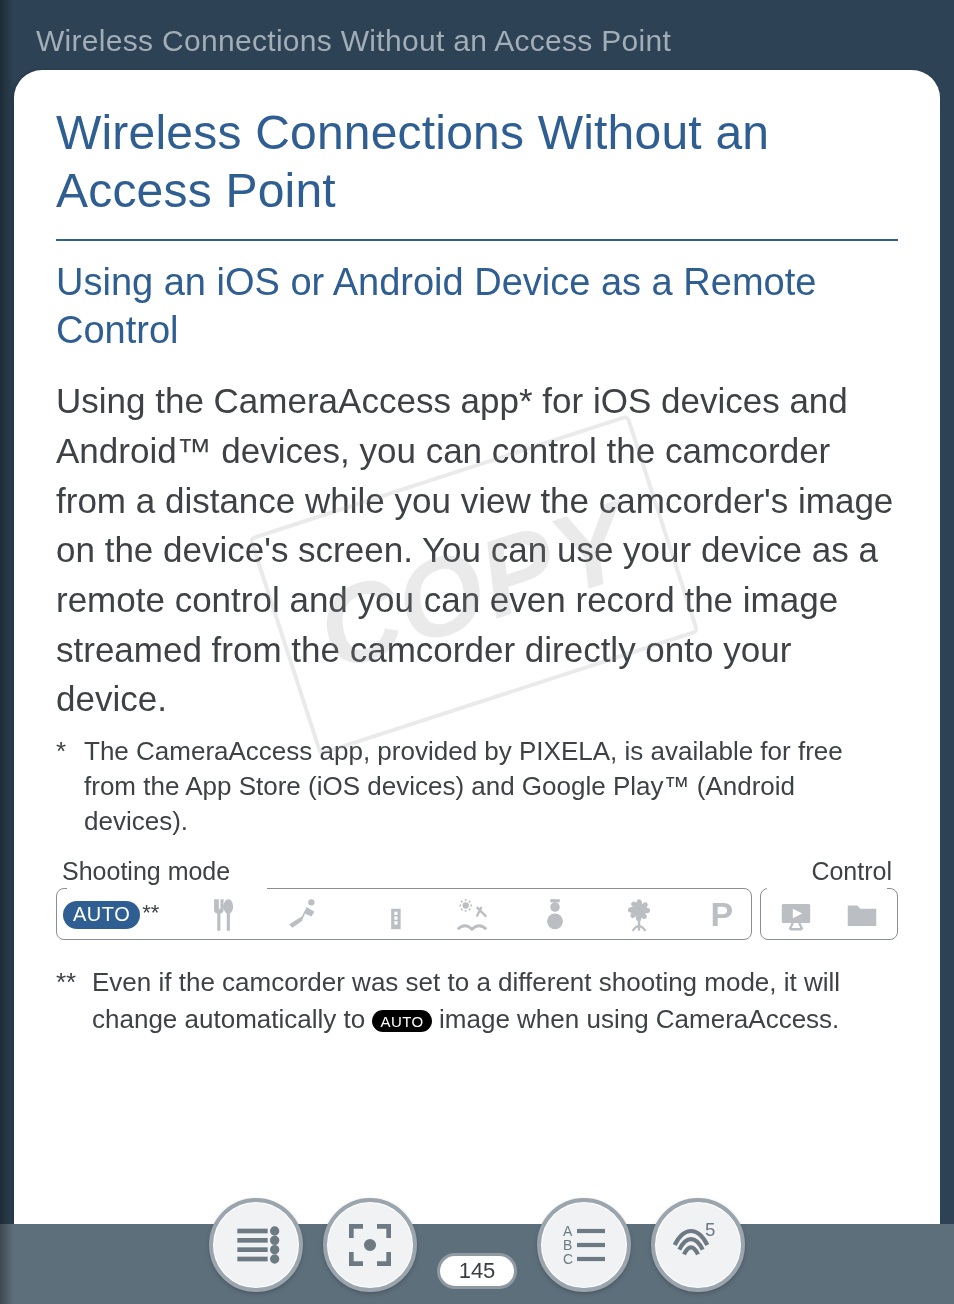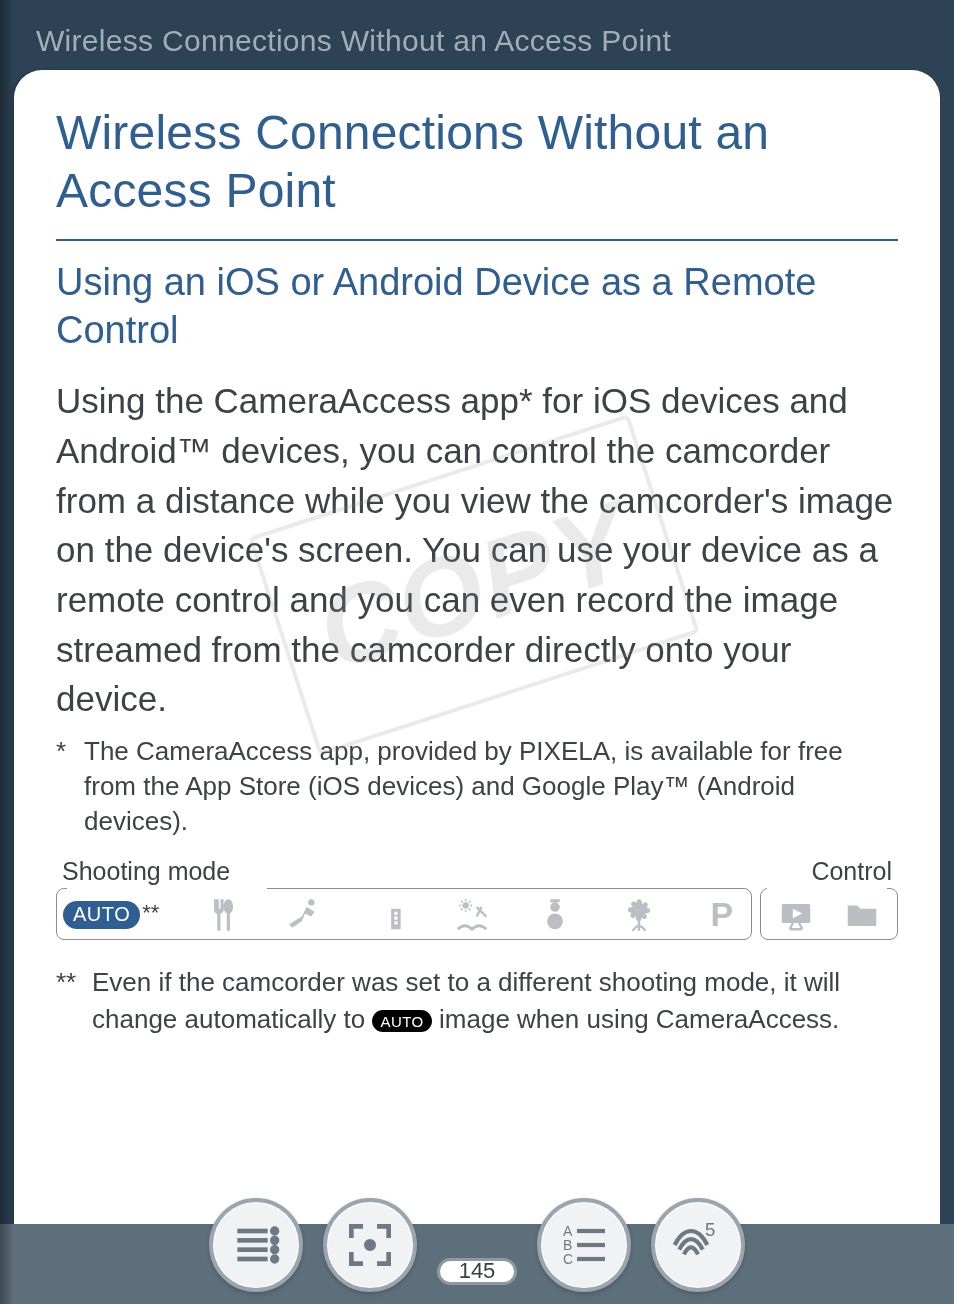--- a/index.html
+++ b/index.html
@@ -211,21 +211,21 @@
     background: #f0f2f3;
     border: 4px solid #9aa5ad;
     display: inline-flex;
     align-items: center;
     justify-content: center;
     box-shadow: inset 0 0 0 1px #fff, 0 2px 4px rgba(0,0,0,0.2);
     color: #6d7a84;
   }
   .circle-btn svg { width: 56px; height: 56px; }
   .page-pill {
-    width: 80px; height: 27px;
+    width: 80px; height: 36px;
     background: #fff;
     border: 3px solid #8f99a1;
     border-radius: 20px;
     display: inline-flex;
     align-items: center;
     justify-content: center;
     font-size: 22px;
     color: #3a3e42;
     font-weight: 400;
     position: relative;

